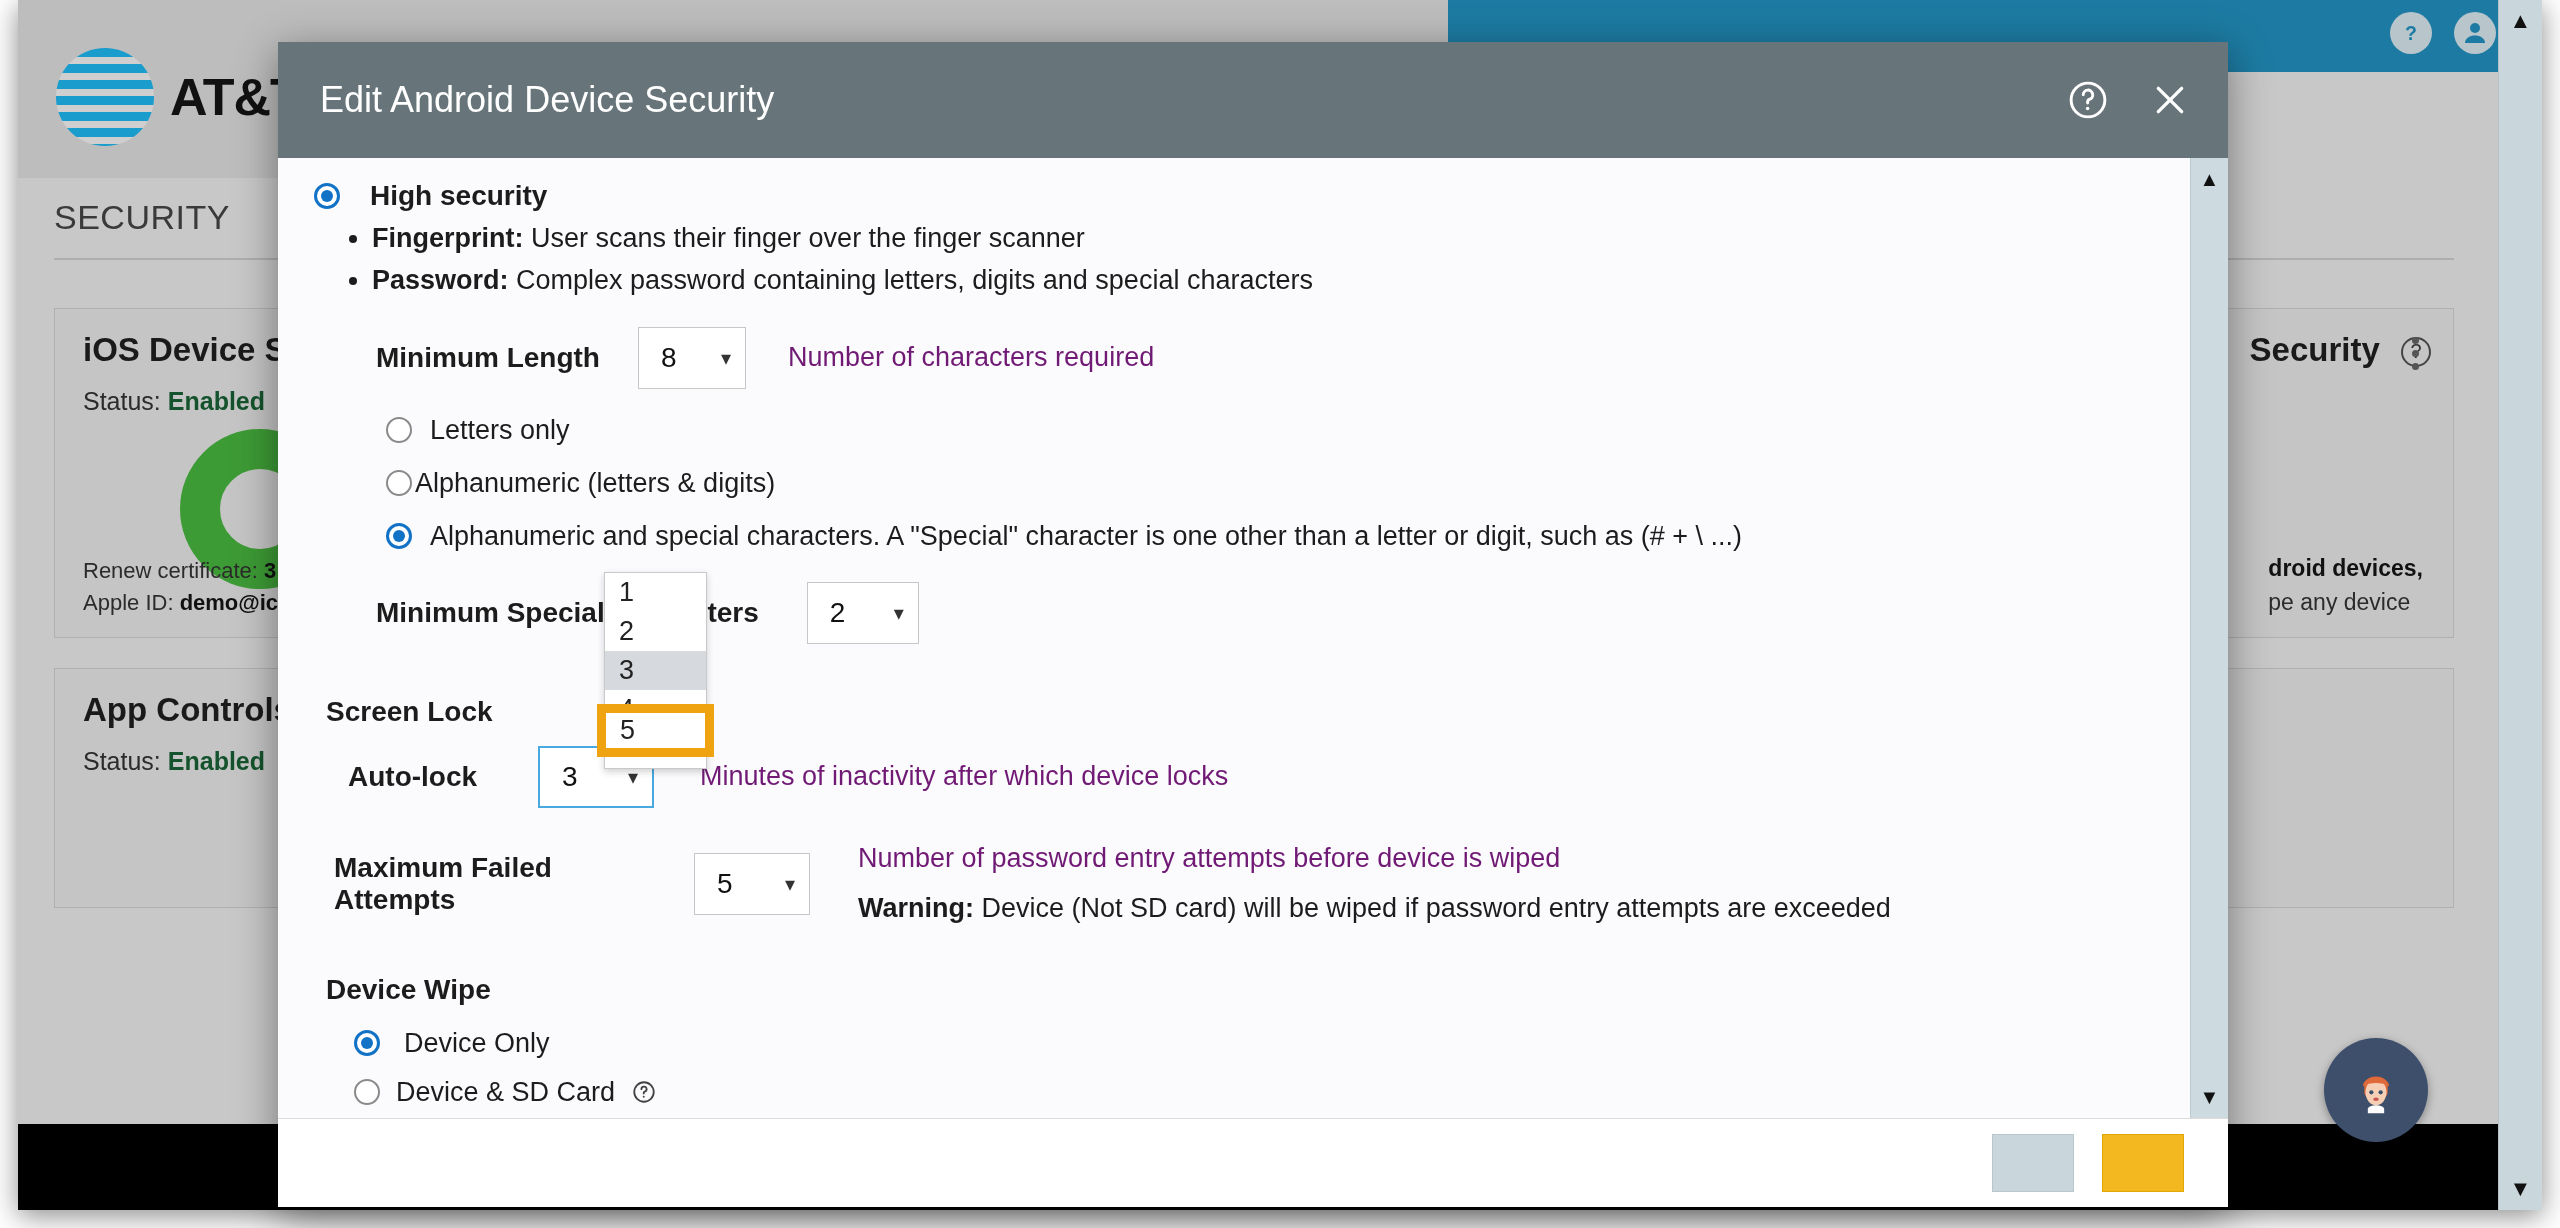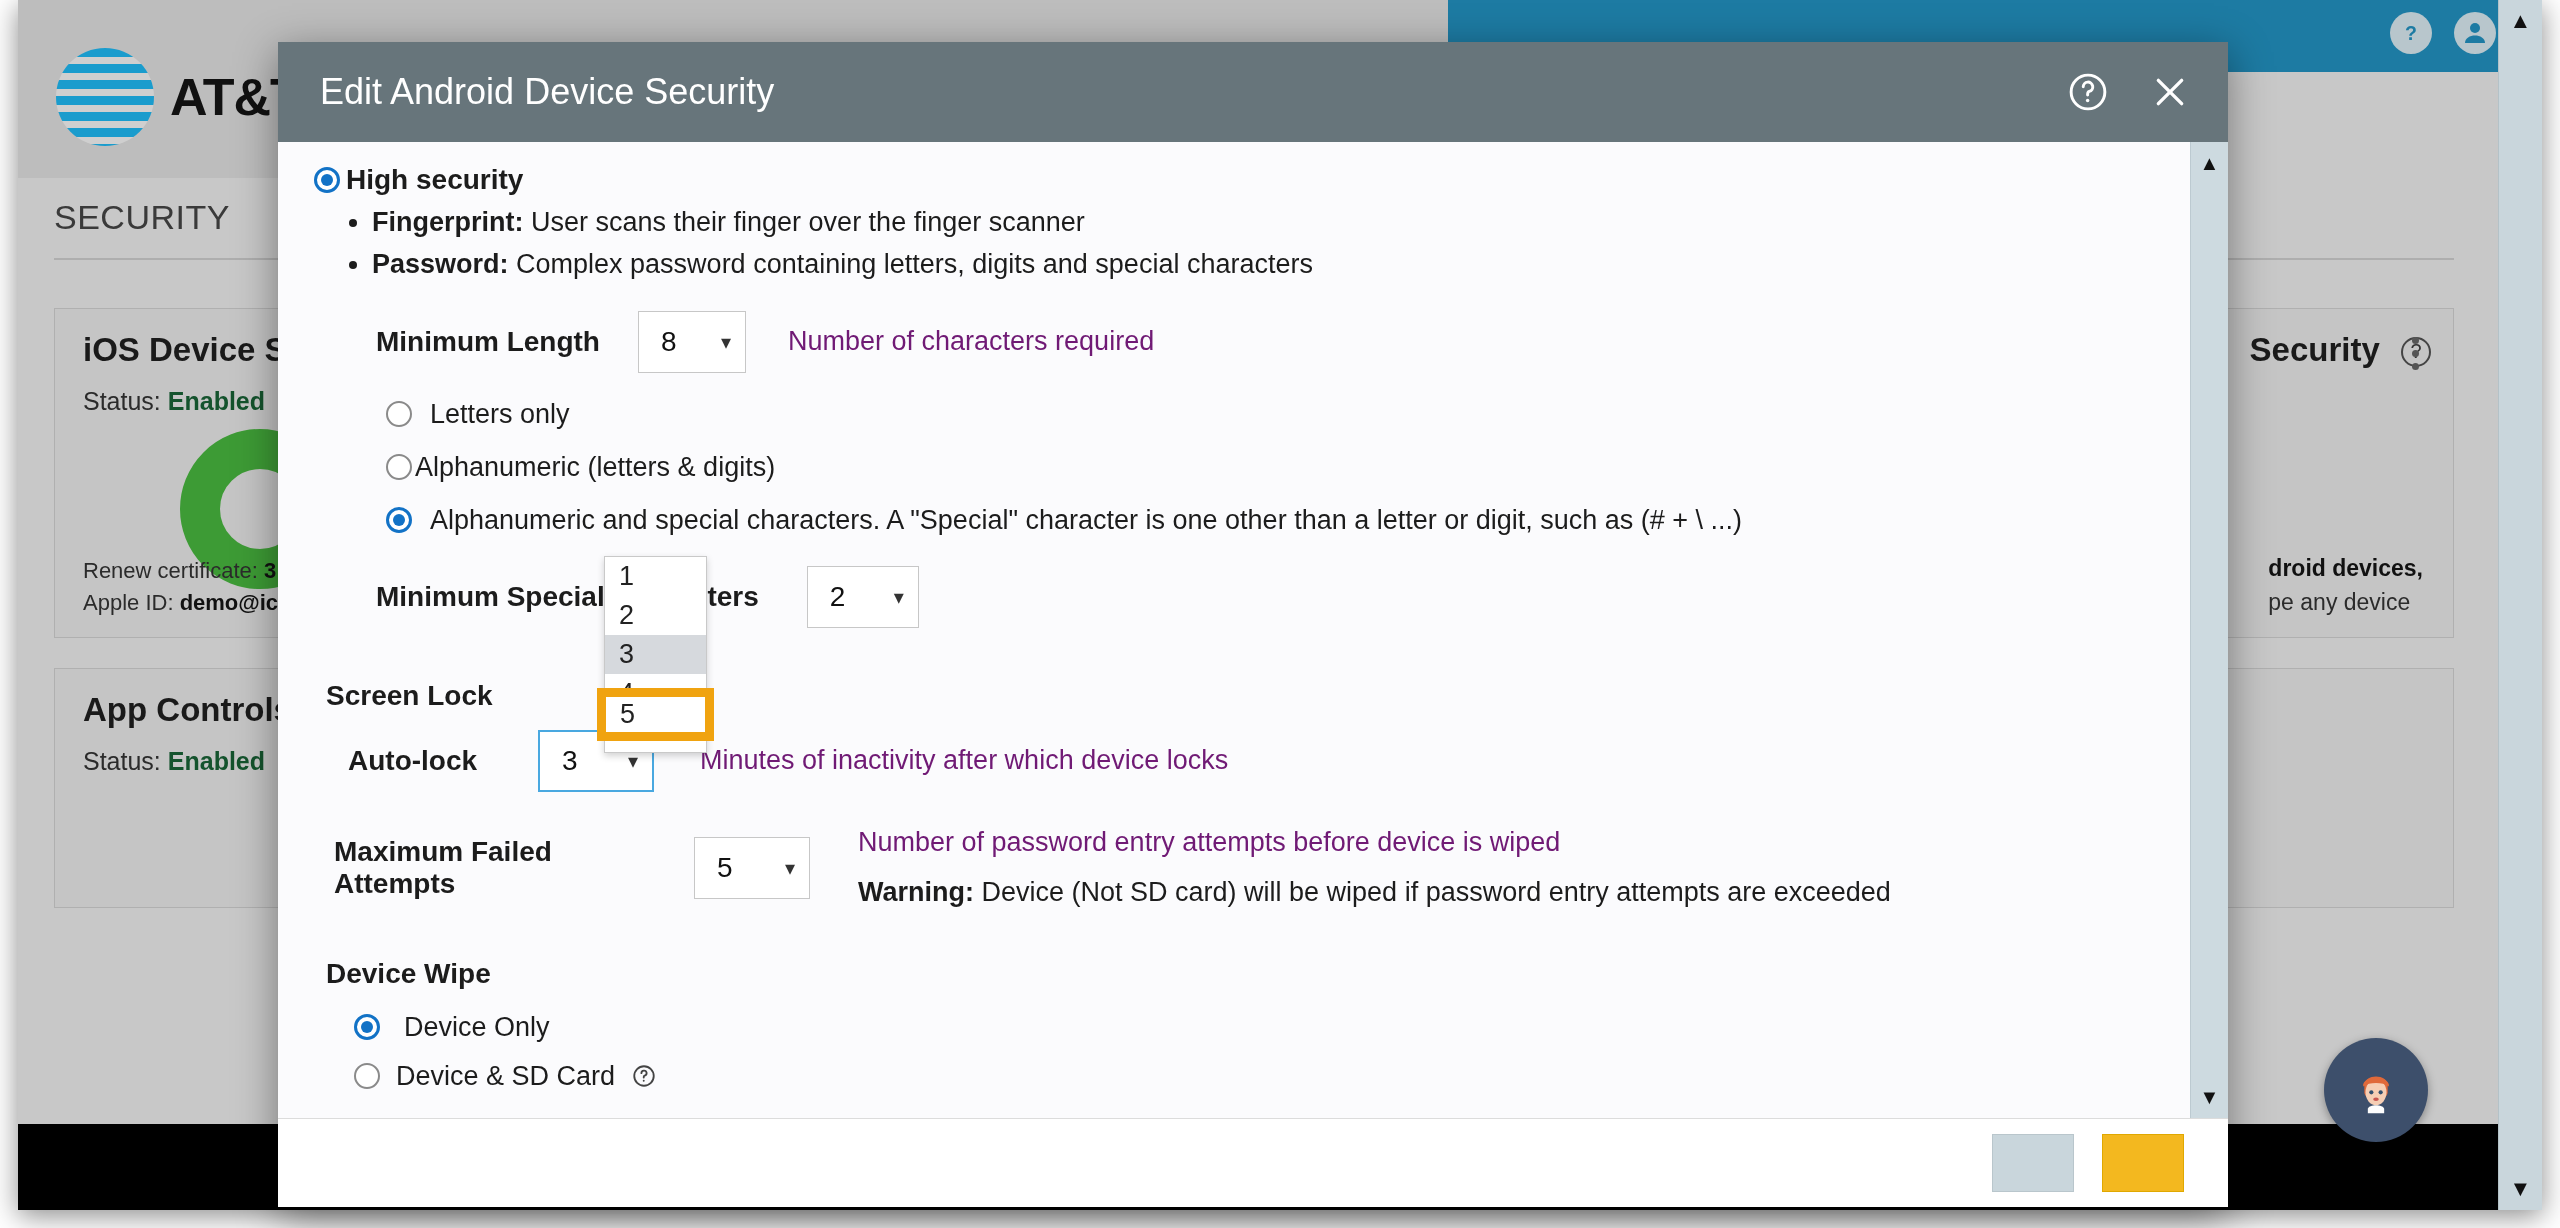--- a/index.html
+++ b/index.html
@@ -191,21 +191,21 @@
   
   .modal {
     position: absolute;
     left: 278px; top: 42px;
     width: 1950px; height: 1165px;
     background: #fbfbfd;
     box-shadow: 0 10px 40px rgba(0,0,0,0.42);
     display: flex; flex-direction: column;
   }
   .modal-header {
-    height: 100px;
+    height: 116px;
     background: #67757b;
     display: flex; align-items: center;
     padding: 0 34px 0 42px;
     flex: none;
   }
   .modal-title {
     color: #fff; font-size: 36px; flex: 1;
   }
   .modal-hdr-btn {
     color: #fff; margin-left: 34px;
@@ -457,21 +457,21 @@
     <div class="modal-hdr-btn">
       <svg width="40" height="40" viewBox="0 0 24 24" stroke="#fff" stroke-width="2" stroke-linecap="round">
         <path d="M5 5 L19 19 M19 5 L5 19"></path>
       </svg>
     </div>
   </div>
 
   <div class="modal-body">
     <div class="form">
 
-      <div class="row" style="gap:6px; margin-top:8px;">
+      <div class="row" style="gap:30px; margin-top:8px;">
         <span class="radio checked"></span>
         <span class="lvl-title">High security</span>
       </div>
 
       <ul class="bullets">
         <li>
           <b>Fingerprint:</b><span> User scans their finger over the finger scanner</span>
         </li>
         <li>
           <b>Password:</b><span> Complex password containing letters, digits and special characters</span>

